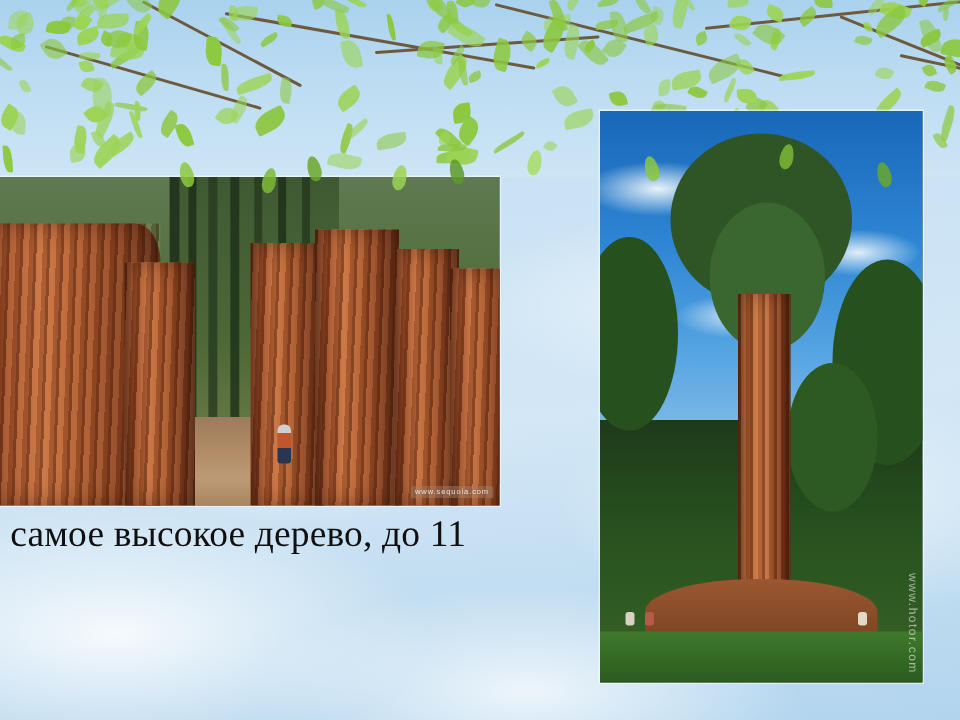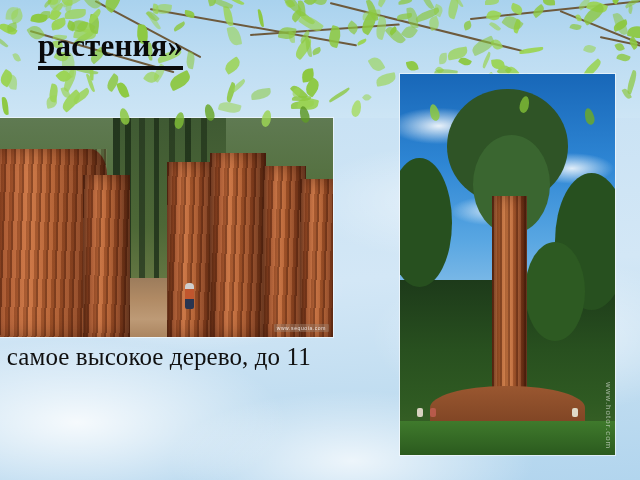--- a/index.html
+++ b/index.html
@@ -330,21 +330,20 @@
     <div class="rShrub"></div>
 
     <div class="people" style="left:8%;background:#d8d2c0;"></div>
     <div class="people" style="left:14%;background:#b85a4a;"></div>
     <div class="people" style="left:80%;background:#e0dac8;"></div>
 
     <div class="wm wmR">www.hotor.com</div>
   </div>
 
   <div class="title">
-    <span class="ln ln2"><span class="u">растения»</span></span>
   </div>
 
   <div class="caption">- самое высокое дерево, до 11</div>
 
 <div class="leaf" style="position: absolute; left: 120px; top: 108px; width: 9px; height: 17px; background: rgb(140, 200, 63); opacity: 0.85; border-radius: 50% / 60% 60% 40% 40%; transform: rotate(-14deg); z-index: 3;"></div>
     <div class="leaf" style="position: absolute; left: 175px; top: 112px; width: 9px; height: 17px; background: rgb(124, 186, 54); opacity: 0.85; border-radius: 50% / 60% 60% 40% 40%; transform: rotate(12deg); z-index: 3;"></div>
     <div class="leaf" style="position: absolute; left: 205px; top: 104px; width: 9px; height: 17px; background: rgb(106, 168, 44); opacity: 0.85; border-radius: 50% / 60% 60% 40% 40%; transform: rotate(-14deg); z-index: 3;"></div>
     <div class="leaf" style="position: absolute; left: 262px; top: 110px; width: 9px; height: 17px; background: rgb(155, 212, 85); opacity: 0.85; border-radius: 50% / 60% 60% 40% 40%; transform: rotate(12deg); z-index: 3;"></div>
     <div class="leaf" style="position: absolute; left: 300px; top: 106px; width: 9px; height: 17px; background: rgb(95, 154, 40); opacity: 0.85; border-radius: 50% / 60% 60% 40% 40%; transform: rotate(-14deg); z-index: 3;"></div>
     <div class="leaf" style="position: absolute; left: 352px; top: 100px; width: 9px; height: 17px; background: rgb(168, 220, 102); opacity: 0.85; border-radius: 50% / 60% 60% 40% 40%; transform: rotate(12deg); z-index: 3;"></div>

